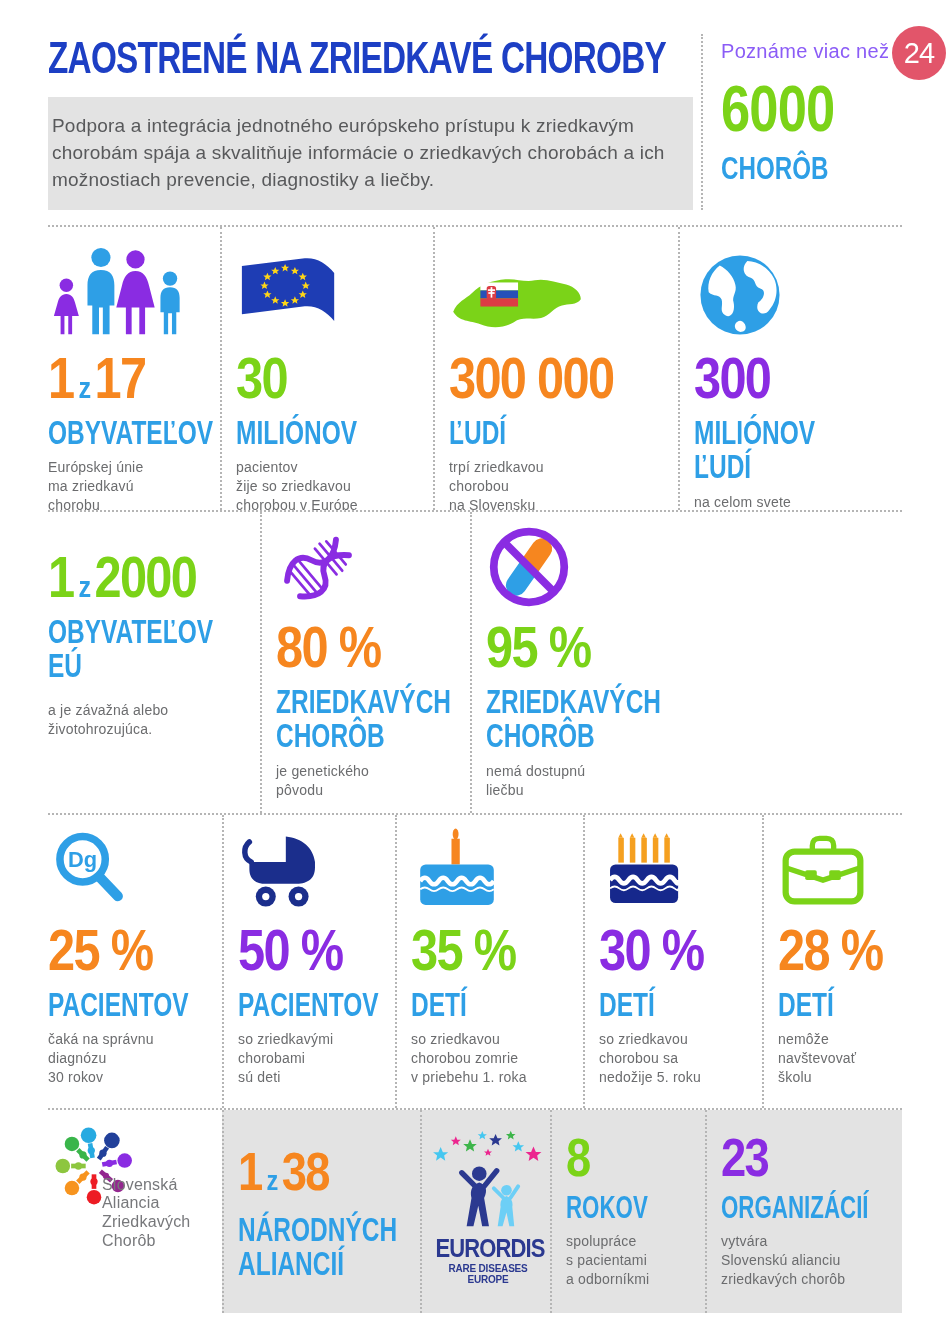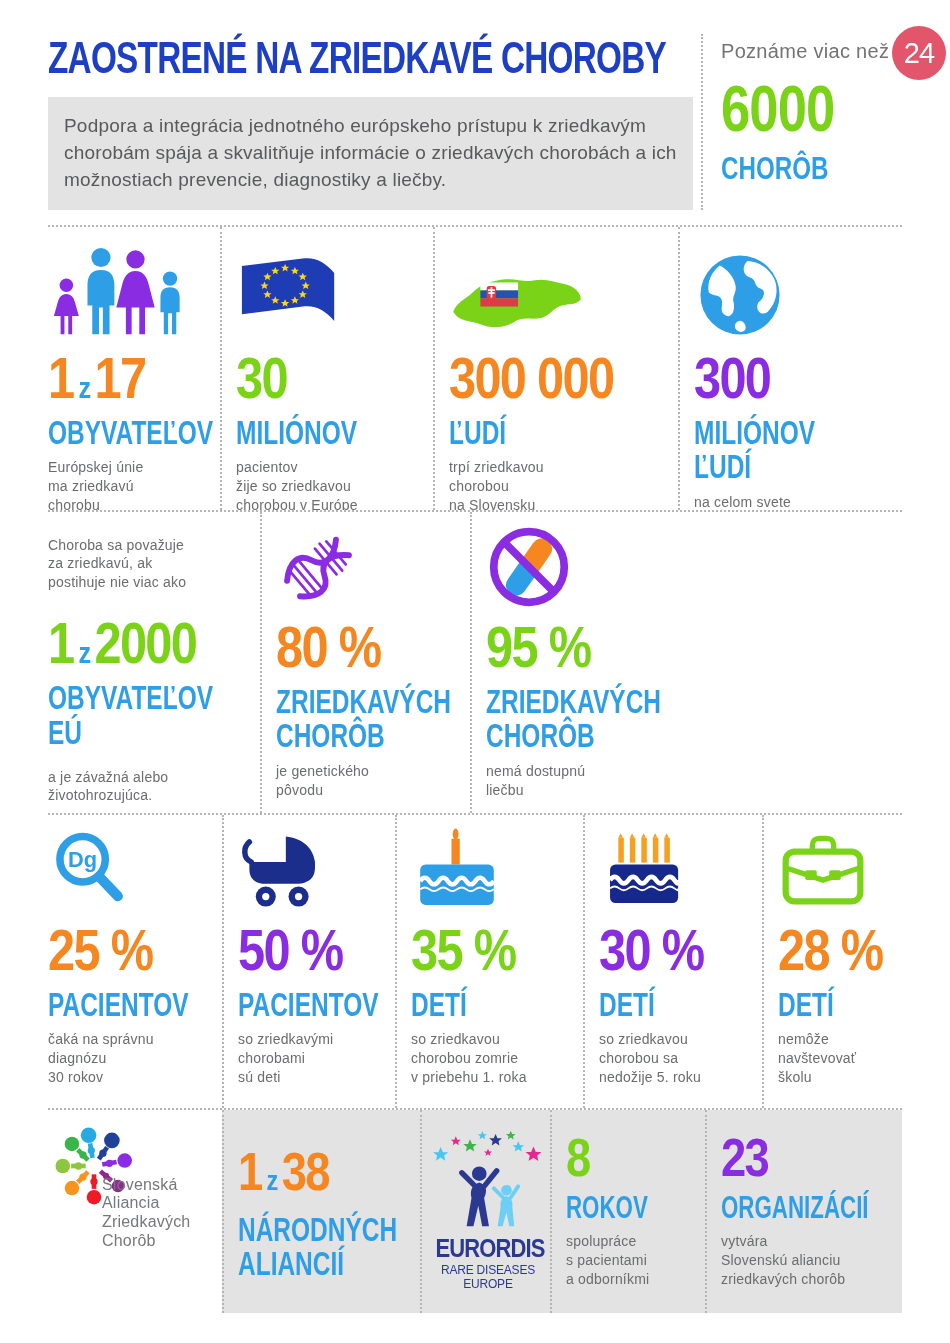--- a/index.html
+++ b/index.html
@@ -4,24 +4,24 @@
 <style>
   html,body{margin:0;padding:0;background:#fff;}
   .page{position:relative;width:950px;height:1343px;background:#fff;overflow:hidden;
         font-family:"Liberation Sans",sans-serif;color:#6b6c6e;box-sizing:border-box;
         padding:34px 48px 0 48px;}
   
   .header{display:flex;justify-content:center;}
   .header-left{width:645px;flex:0 0 645px;}
   .page-title{color:#1d3fc4;font-weight:bold;font-size:45px;line-height:1.08;letter-spacing:-1px;
               display:inline-block;transform:scaleX(.74);transform-origin:0 0;white-space:nowrap;}
-  .intro-box{background:#e3e3e3;margin-top:14px;padding:16px 16px;font-size:19px;line-height:1.42;
+  .intro-box{background:#e3e3e3;margin-top:14px;padding:16px 4px;font-size:19px;line-height:1.42;
              color:#58595b;letter-spacing:.2px;}
   .header-right{flex:1;border-left:2px dotted #b5b5b5;margin-left:8px;padding:6px 0 0 18px;}
-  .known-label{font-size:20px;color:#737373;letter-spacing:.3px;}
+  .known-label{font-size:20px;color:#8b5cf6;letter-spacing:.3px;}
   .known-number{color:#7bd318;font-weight:bold;font-size:64px;line-height:1;margin-top:14px;
                 display:inline-block;transform:scaleX(.82);transform-origin:0 0;letter-spacing:-1px;}
   .known-unit{color:#2e9fe6;font-weight:bold;font-size:31px;margin-top:10px;
               display:inline-block;transform:scaleX(.78);transform-origin:0 0;}
   .badge24{position:absolute;top:26px;right:4px;width:54px;height:54px;border-radius:50%;
            background:#e2556a;color:#ffffff;font-weight:normal;font-size:29px;display:flex;
            align-items:center;justify-content:center;letter-spacing:-1px;}
   
   .grid{display:grid;border-top:2px dotted #b5b5b5;box-sizing:border-box;}
   .row1{margin-top:15px;grid-template-columns:172px 213px 245px 224px;height:285px;}
@@ -45,21 +45,21 @@
   .row4 .cell{padding-top:18px;}
   .alliance-cell{position:relative;}
   .alliance-text{position:absolute;left:54px;top:66px;font-size:16px;line-height:1.17;
                  color:#77787b;white-space:pre-line;letter-spacing:.2px;}
   .alliance-logo{position:absolute;left:-6px;top:4px;}
   .num-md{font-size:54px;}
   .head-md{font-size:31px;}
   .eurordis-cell{text-align:center;padding-left:6px !important;padding-right:2px;}
   .eurordis-word{color:#2b3990;font-weight:bold;font-size:25px;letter-spacing:-1px;line-height:1;
                  display:inline-block;transform:scaleX(.88);}
-  .eurordis-sub{color:#2b3990;font-weight:normal;font-size:12px;letter-spacing:-.2px;margin-top:2px;}
+  .eurordis-sub{color:#2b3990;font-weight:bold;font-size:10px;letter-spacing:-.2px;margin-top:2px;}
 </style>
 </head>
 <body>
 
 <svg width="0" height="0" style="position:absolute">
     <defs>
   <path id="star" d="M0,-4.2 L1.25,-1.3 4.2,-1.3 1.95,0.55 2.55,3.4 0,1.7 -2.55,3.4 -1.95,0.55 -4.2,-1.3 -1.25,-1.3 Z"></path>
 </defs>
   </svg>
 
@@ -157,23 +157,20 @@
       <div class="num c-purple">300</div>
       <div><span class="head">MILIÓNOV ĽUDÍ</span></div>
       <div class="desc">na celom svete
 je chorých na niektorú
 zo zriedkavých chorôb</div>
     </div>
   </div>
 
   <div class="grid row2">
     <div class="cell">
-      <div class="desc" style="margin-top:10px">Choroba sa považuje
-za zriedkavú, ak
-postihuje nie viac ako</div>
       <div class="num" style="margin-top:22px"><span class="c-green">1</span><span class="sep">z</span><span class="c-green">2000</span></div>
       <div><span class="head">OBYVATEĽOV EÚ</span></div>
       <div class="desc" style="margin-top:18px">a je závažná alebo
 životohrozujúca.</div>
     </div>
     <div class="cell">
       <div class="icon-box sm">
           <svg width="84" height="84" viewBox="0 0 100 100">
         <g transform="rotate(-40 50 50)" stroke="#8a2ce2" fill="none" stroke-linecap="round">
           <path d="M12,38 C28,22 44,22 50,38 C56,54 72,54 88,38" stroke-width="7"></path>

